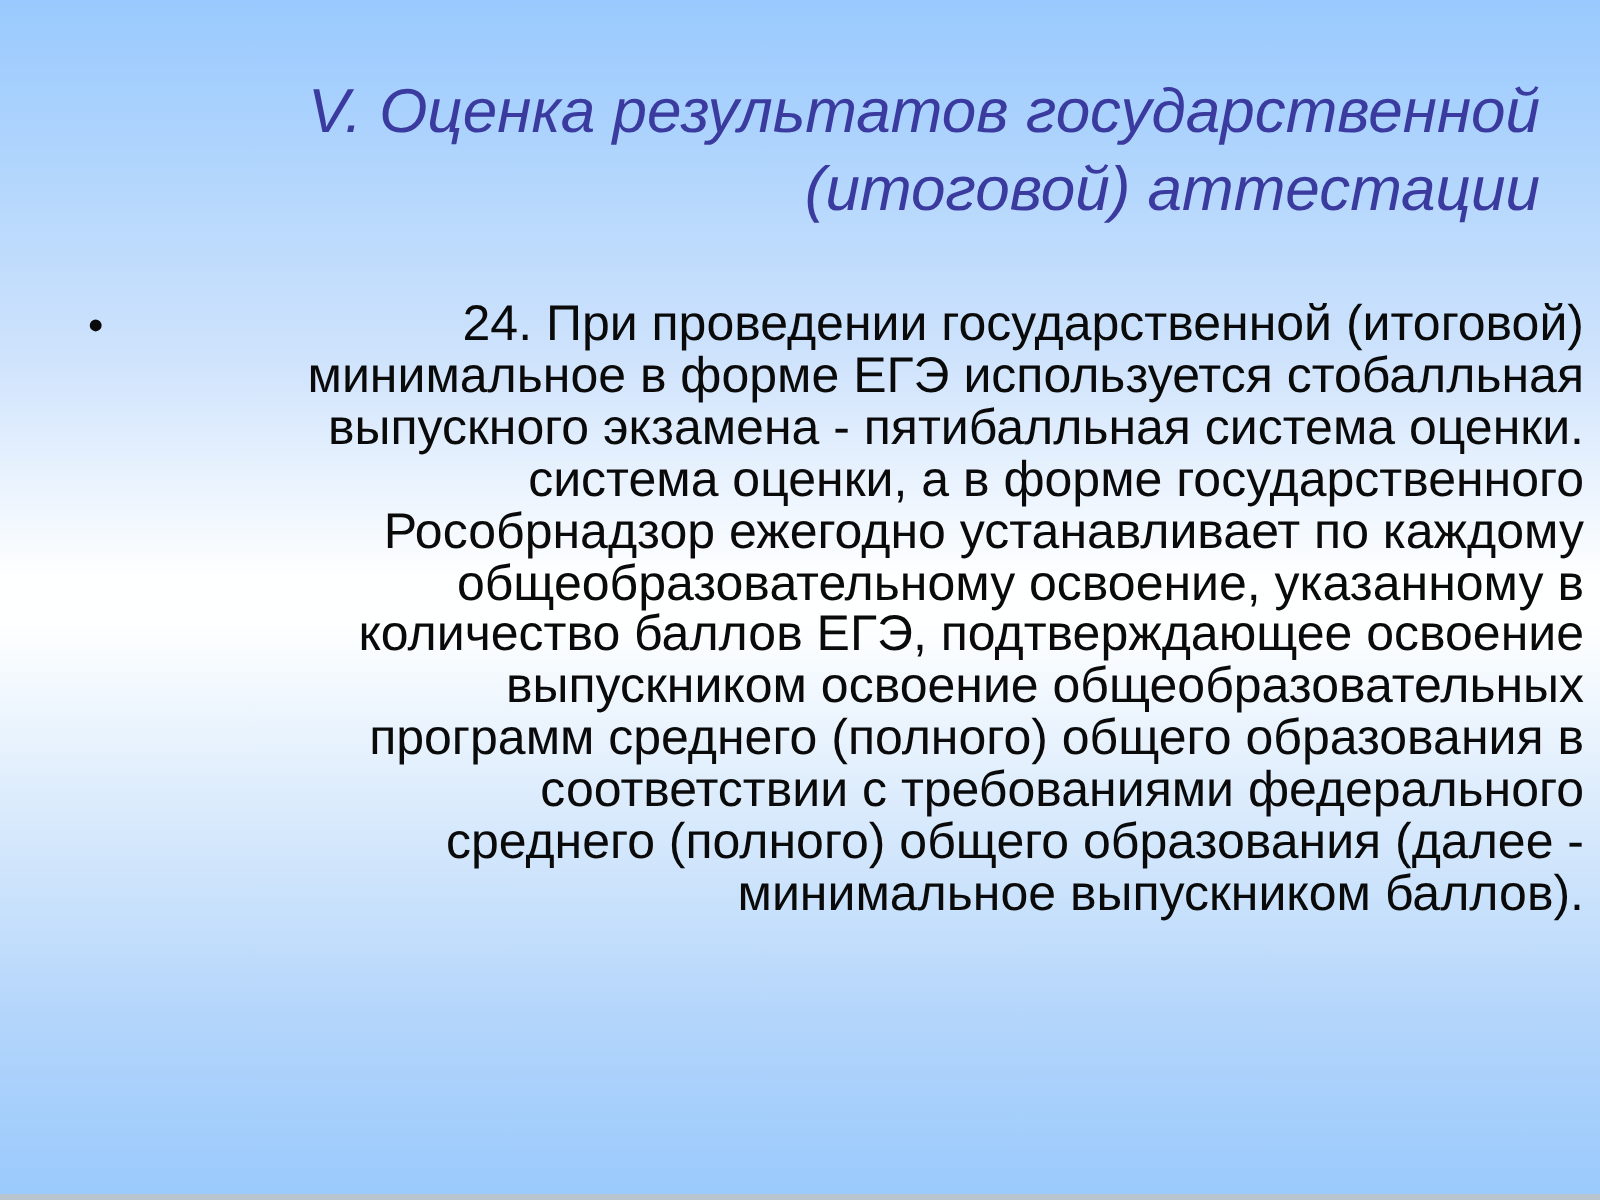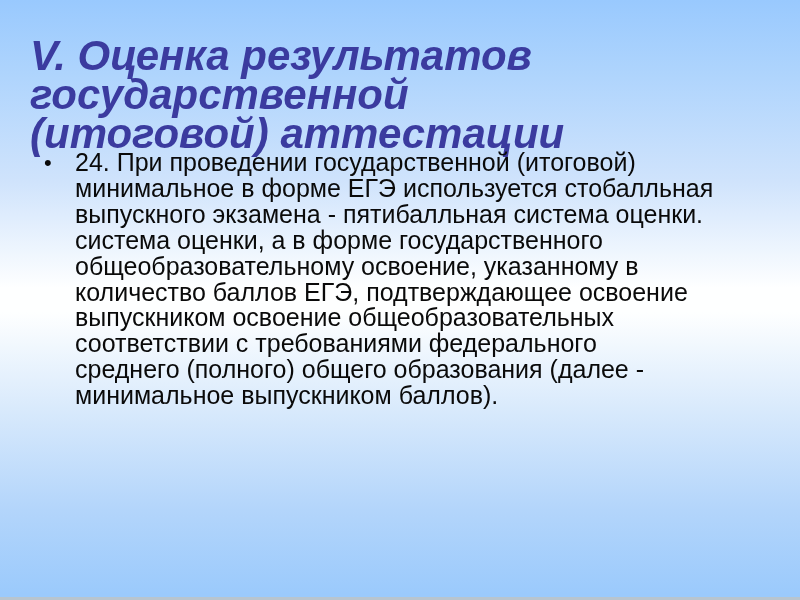--- a/index.html
+++ b/index.html
@@ -21,24 +21,24 @@
       var(--bg-middle) 52%,
       #d9eafc 68%,
       #b3d5fb 85%,
       var(--bg-bottom) 99%);
   }
   .slide-title {
     position: absolute;
     top: 36px;
     left: 30px;
     right: 30px;
-    text-align: left;
+    text-align: right;
     font-style: italic;
-    font-weight: 700;
-    font-size: 42px;
+    font-weight: 400;
+    font-size: 31px;
     line-height: 39px;
     color: var(--title-color);
   }
   .bullet-item {
     position: absolute;
     top: 150px;
     left: 44px;
     right: 8px;
     display: flex;
     align-items: flex-start;
@@ -48,20 +48,21 @@
     width: 31px;
     font-size: 22px;
     line-height: 25.9px;
     color: var(--body-color);
   }
   .body-text {
     flex: 1;
     font-size: 25px;
     line-height: 25.9px;
     color: var(--body-color);
+    text-align: right;
   }
   .body-line {
     white-space: pre;
   }
   .text-link {
     color: var(--link-color);
   }
   .bottom-edge-strip {
     position: absolute;
     left: 0;
@@ -80,23 +81,25 @@
     <div>(итоговой) аттестации</div>
   </div>
 
   <div class="bullet-item">
     <div class="bullet-marker">•</div>
     <div class="body-text" id="body-lines">
         <div class="body-line"><span>24. При проведении государственной (итоговой)</span></div>
         <div class="body-line"><span>минимальное в форме ЕГЭ используется стобалльная</span></div>
         <div class="body-line"><span>выпускного экзамена - пятибалльная система оценки.</span></div>
         <div class="body-line"><span>система оценки, а в форме государственного</span></div>
+        <div class="body-line"><span>Рособрнадзор ежегодно устанавливает по каждому</span></div>
         <div class="body-line"><span>общеобразовательному освоение, указанному в</span></div>
         <div class="body-line"><span>количество баллов ЕГЭ, подтверждающее освоение</span></div>
         <div class="body-line"><span>выпускником освоение общеобразовательных</span></div>
+        <div class="body-line"><span>программ среднего (полного) общего образования в</span></div>
         <div class="body-line"><span>соответствии с требованиями федерального</span></div>
         <div class="body-line"><span>среднего (полного) общего образования (далее -</span></div>
         <div class="body-line"><span>минимальное выпускником баллов).</span></div>
       </div>
   </div>
 
   <div class="bottom-edge-strip"></div>
 </div>
 
 </body></html>

